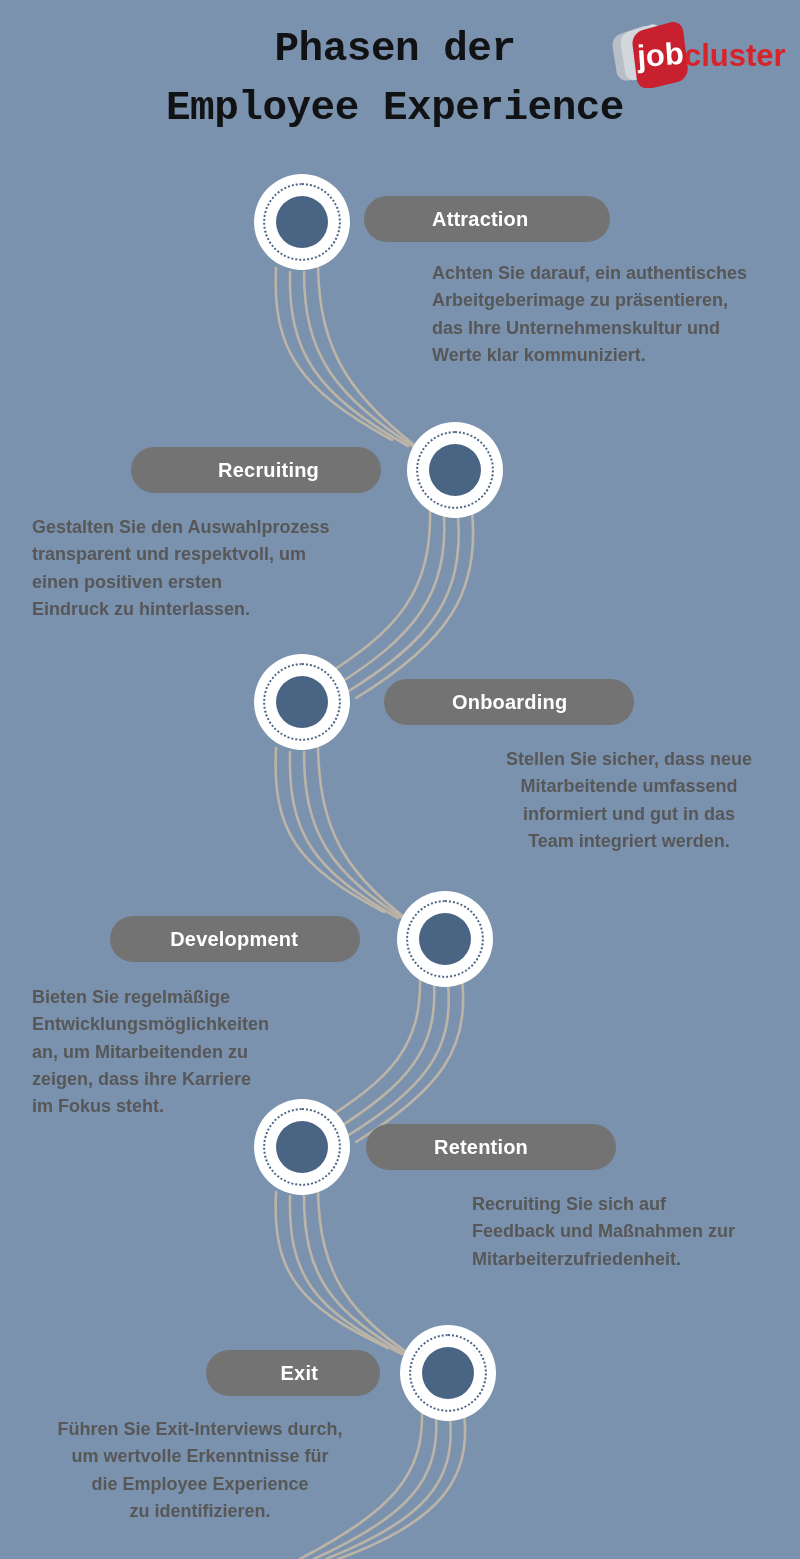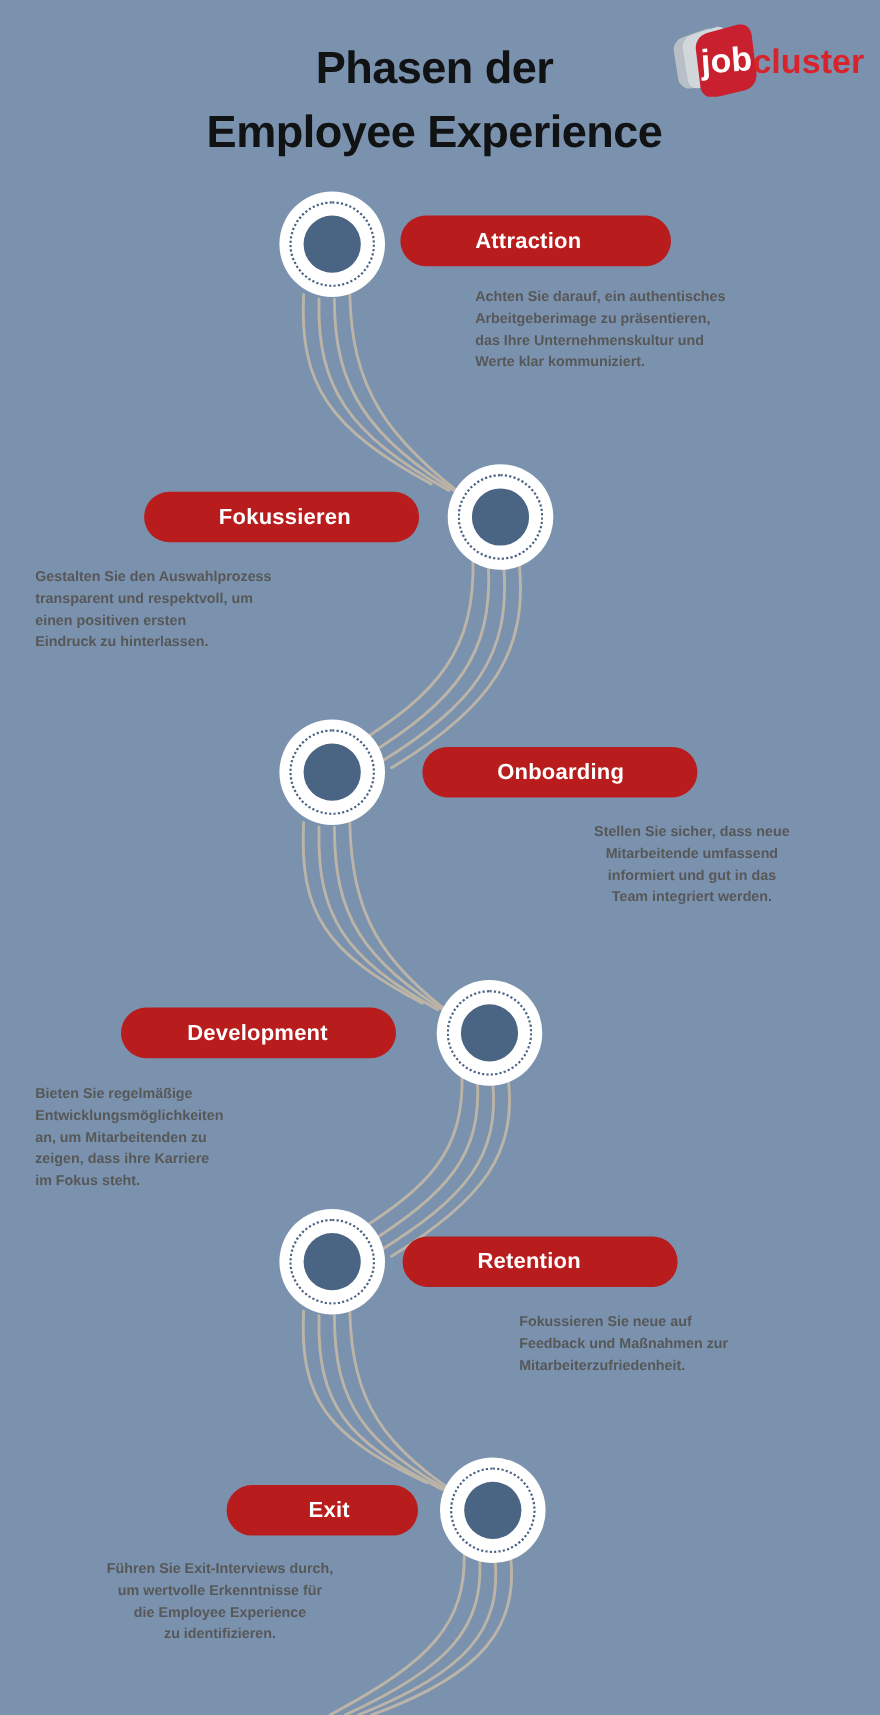--- a/index.html
+++ b/index.html
@@ -20,29 +20,30 @@
 
   
   .header {
     position: absolute;
     top: 0; left: 0;
     width: 800px;
     height: 160px;
   }
   .title {
     position: absolute;
-    top: 32px;
+    top: 20px;
     left: 40px;
     width: 710px;
     text-align: center;
     color: #111214;
     font-weight: 800;
     font-size: 41px;
     line-height: 1.45;
     letter-spacing: -0.5px;
+    font-family: Liberation Mono, monospace;
   }
   .title .line2 { display: block; }
 
   
   .logo {
     position: absolute;
     top: 22px;
     right: 10px;
     width: 192px;
     height: 66px;
@@ -84,37 +85,37 @@
     width: 52px; height: 52px;
     border-radius: 50%;
     background: #4a6483;
   }
 
   
   .pill {
     position: absolute;
     height: 46px;
     border-radius: 23px;
-    background: #b91c1c;
+    background: #737373;
     color: #ffffff;
     font-size: 20px;
     font-weight: 700;
     display: flex;
     align-items: center;
     box-sizing: border-box;
     letter-spacing: 0.2px;
   }
   .pill.right-node { justify-content: flex-start; padding-left: 68px; }
   .pill.left-node  { justify-content: flex-end;   padding-right: 62px; }
 
   
   .desc {
     position: absolute;
     color: #575758;
-    font-size: 13px;
+    font-size: 18px;
     font-weight: 600;
     line-height: 1.52;
     white-space: pre-line;
   }
 </style>
 </head>
 <body>
 
 <div id="infographic">
 
@@ -188,21 +189,21 @@
 Arbeitgeberimage zu präsentieren,
 das Ihre Unternehmenskultur und
 Werte klar kommuniziert.</div>
 
   <div class="node" style="left:407px; top:422px;">
     <div class="ring"></div>
     <div class="dots"></div>
     <div class="core"></div>
   </div>
   <div class="pill left-node" style="left:131px; top:447px; width:250px;">
-    <span>Fokussieren</span>
+    <span>Recruiting</span>
   </div>
   <div class="desc" style="left:32px; top:514px; width:350px;">Gestalten Sie den Auswahlprozess
 transparent und respektvoll, um
 einen positiven ersten
 Eindruck zu hinterlassen.</div>
 
   <div class="node" style="left:254px; top:654px;">
     <div class="ring"></div>
     <div class="dots"></div>
     <div class="core"></div>
@@ -230,21 +231,21 @@
 im Fokus steht.</div>
 
   <div class="node" style="left:254px; top:1099px;">
     <div class="ring"></div>
     <div class="dots"></div>
     <div class="core"></div>
   </div>
   <div class="pill right-node" style="left:366px; top:1124px; width:250px;">
     <span>Retention</span>
   </div>
-  <div class="desc" style="left:472px; top:1191px; width:312px;">Fokussieren Sie neue auf
+  <div class="desc" style="left:472px; top:1191px; width:312px;">Recruiting Sie sich auf
 Feedback und Maßnahmen zur
 Mitarbeiterzufriedenheit.</div>
 
   <div class="node" style="left:400px; top:1325px;">
     <div class="ring"></div>
     <div class="dots"></div>
     <div class="core"></div>
   </div>
   <div class="pill left-node" style="left:206px; top:1350px; width:174px;">
     <span>Exit</span>

